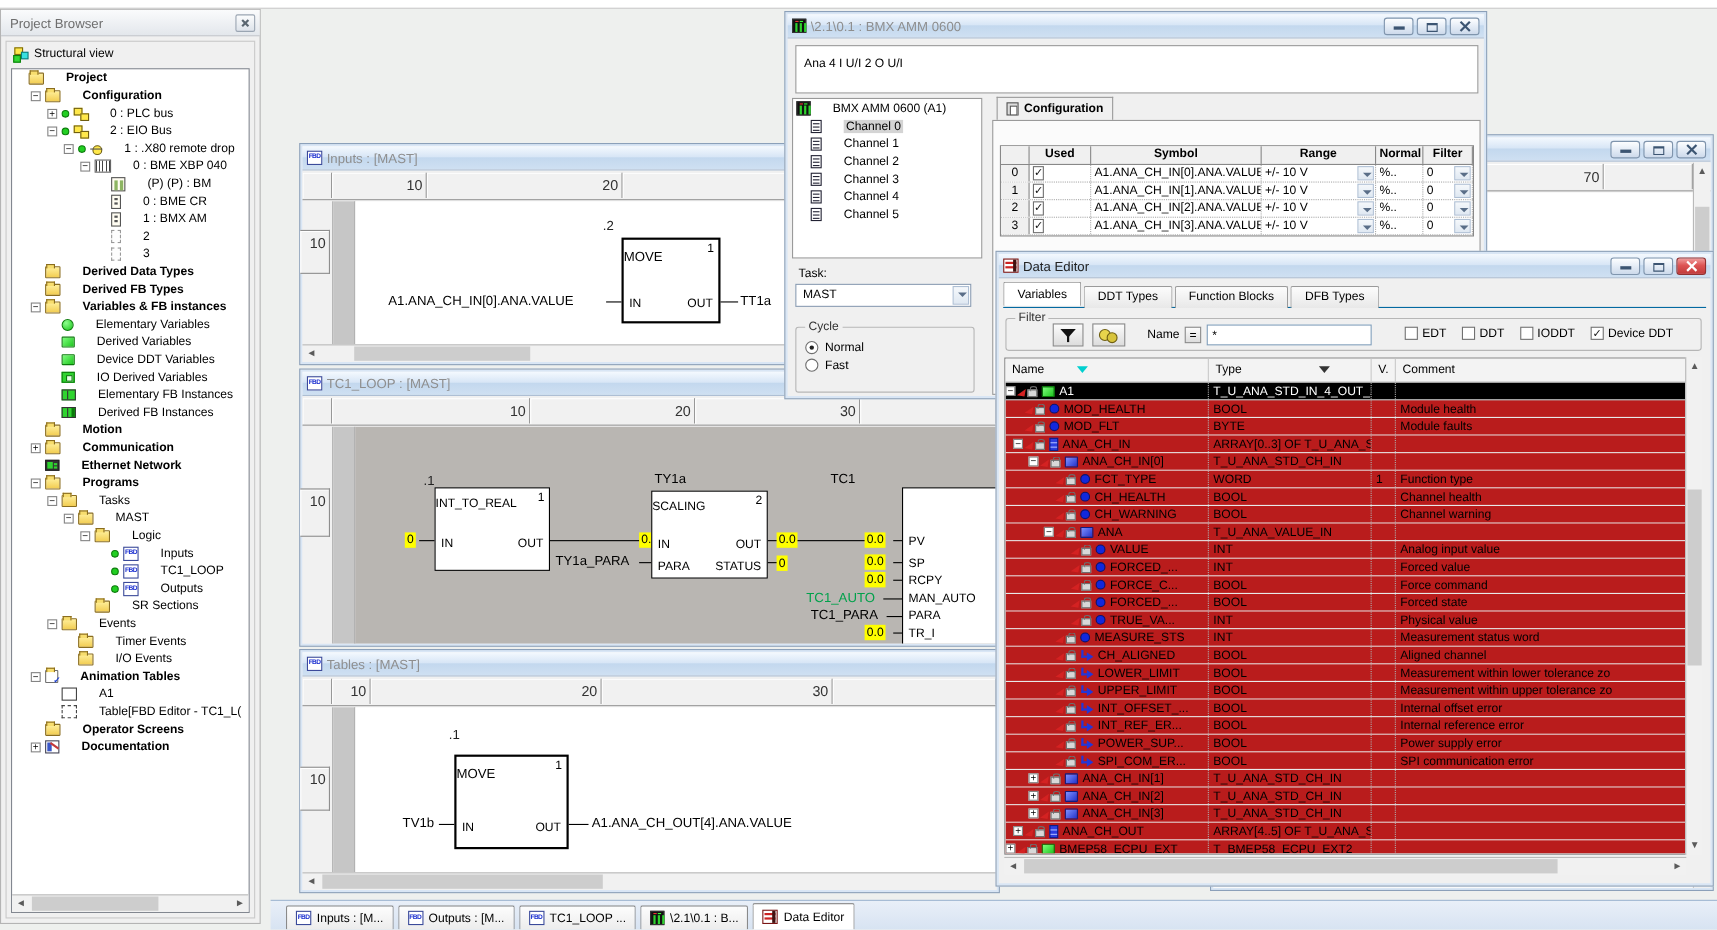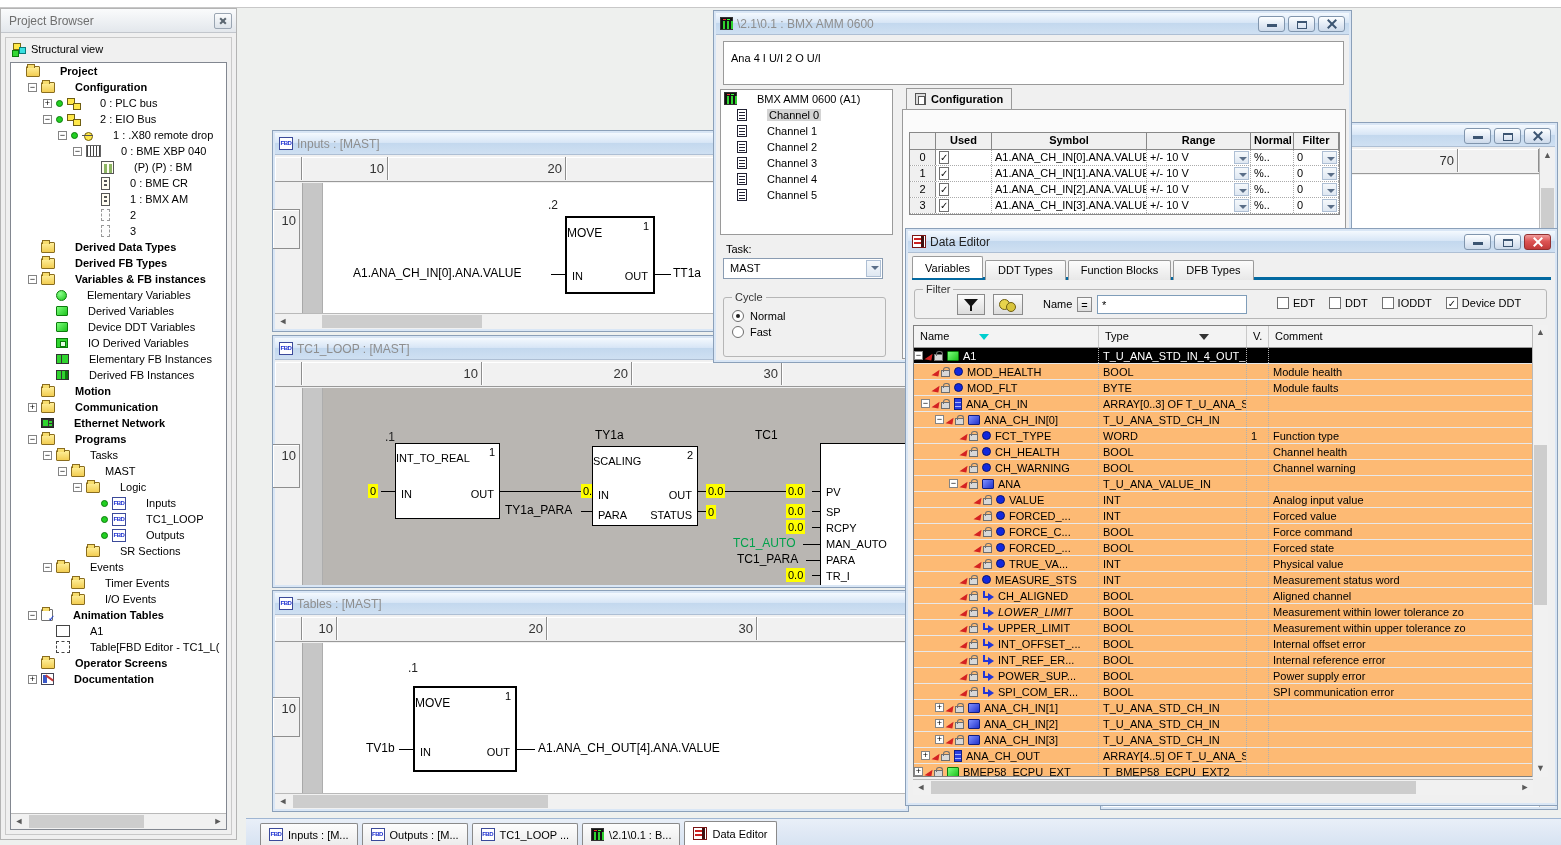--- a/index.html
+++ b/index.html
@@ -153,21 +153,21 @@
   .cfg-row.hdr .cfg-cell { border-right:1px solid #888; text-align:center; }
   .c-idx { width:26px; background:#f0f0f0; text-align:center; border-right:1px solid #888; }
 
   
   .detab { display:inline-block; padding:3px 12px 4px; border:1px solid #9a9a9a; border-bottom:none;
     background:linear-gradient(#fcfcfc,#e8e8e8); margin-right:2px; border-radius:2px 2px 0 0; position:relative; top:2px; font-size:11px; }
   .detab.active { background:#fff; top:0px; padding-top:5px; font-weight:normal; z-index:2; }
   .dehead { position:absolute; height:22px; background:#f3f3f3; border-bottom:1px solid #999; }
   .dehcell { position:absolute; top:0; bottom:0; border-right:1px solid #c9c9c9; padding:4px 0 0 6px; }
   .sortdown { display:inline-block; width:0; height:0; border-left:5px solid transparent; border-right:5px solid transparent; margin-left:30px; }
-  .derow { height:16px; position:relative; border-bottom:1px solid #e8e8e8; background:#fdba74; }
+  .derow { height:16px; position:relative; border-bottom:1px solid #e8e8e8; background:#b91c1c; }
   .derow.sel { background:#000; color:#fff; }
   .decell { position:absolute; top:0; bottom:0; overflow:hidden; white-space:nowrap; border-right:1px dotted #b0b0b0; display:flex; align-items:center; }
   .btn3d { border:1px solid #8a8a8a; background:linear-gradient(#fcfcfc,#dcdcdc); display:flex; align-items:center; justify-content:center; }
 
   
   #taskbar { position:absolute; left:246px; top:818px; right:0; height:27px; background:linear-gradient(#e9eff8,#d7e3f2); border-top:1px solid #9fb6d2; display:flex; align-items:flex-end; padding-left:14px; }
   .ttab { height:22px; display:flex; align-items:center; padding:0 8px; border:1px solid #8a8a8a; border-bottom:none;
     background:linear-gradient(#fdfdfd,#ececec); margin-right:4px; border-radius:2px 2px 0 0; white-space:nowrap; }
   .ttab.active { background:#fff; height:24px; }
   .ttab .lbl { margin-left:5px; }
@@ -712,21 +712,21 @@
         </span>
       <span class="capbtn">
           <span class="g-max"></span>
         </span>
       <span class="capbtn red">
           <span class="g-x1"></span>
           <span class="g-x2"></span>
         </span>
     </div>
   </div>
-  <div class="abs" style="left:6px;top:27px;right:6px;height:24px;border-bottom:3px solid #0369a1" id="de-tabs"><span class="detab active">Variables</span><span class="detab">DDT Types</span><span class="detab">Function Blocks</span><span class="detab">DFB Types</span></div>
+  <div class="abs" style="left:6px;top:27px;right:6px;height:24px;border-bottom:1px solid #0369a1" id="de-tabs"><span class="detab active">Variables</span><span class="detab">DDT Types</span><span class="detab">Function Blocks</span><span class="detab">DFB Types</span></div>
   <div class="groupbox" style="left:8px;top:60px;right:10px;height:30px;background:#f0f0f0">
     <span class="legend">Filter</span>
     <span class="btn3d abs" style="left:42px;top:4px;width:28px;height:21px">
         <span class="ic i-funnel"></span>
       </span>
     <span class="btn3d abs" style="left:78px;top:4px;width:30px;height:21px">
         <span class="ic i-gears"></span>
       </span>
     <span class="abs" style="left:128px;top:8px">Name</span>
     <span class="btn3d abs" style="left:162px;top:7px;width:15px;height:15px">
@@ -986,21 +986,21 @@
             <span class="ic i-barrow">
               <i></i>
             </span>
             <span style="margin-left: 4px;">CH_ALIGNED</span>
           </div>
           <div class="decell" style="left: 185px; width: 148px; padding-left: 4px;">BOOL</div>
           <div class="decell" style="left: 333px; width: 22px; padding-left: 4px;"></div>
           <div class="decell" style="left: 355px; right: 0px; padding-left: 4px; border-right: none;">Aligned channel</div>
         </div>
         <div class="derow">
-          <div class="decell" style="left: 0px; width: 185px; font-style: italic;">
+          <div class="decell" style="left: 0px; width: 185px;">
             <span style="width: 46px; flex: 0 0 auto;"></span>
             <span class="ic i-arrlock">
               <span class="ar"></span>
               <span class="lk"></span>
             </span>
             <span class="ic i-barrow">
               <i></i>
             </span>
             <span style="margin-left: 4px;">LOWER_LIMIT</span>
           </div>

